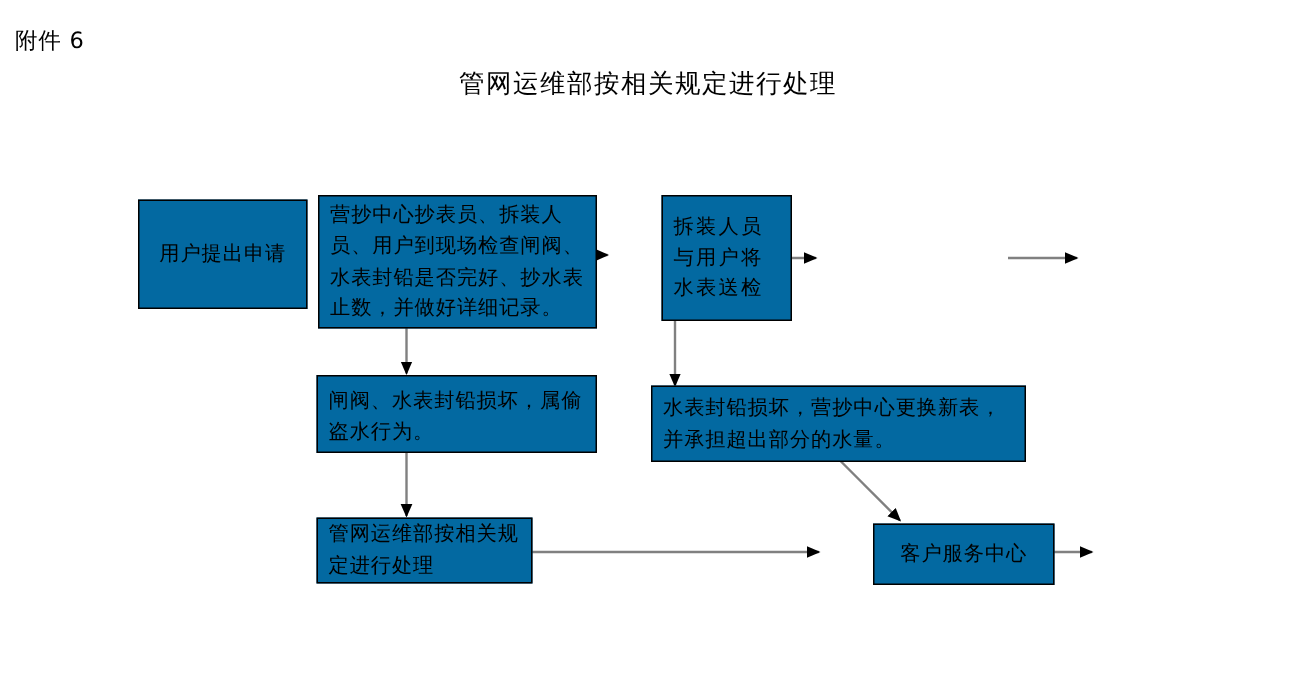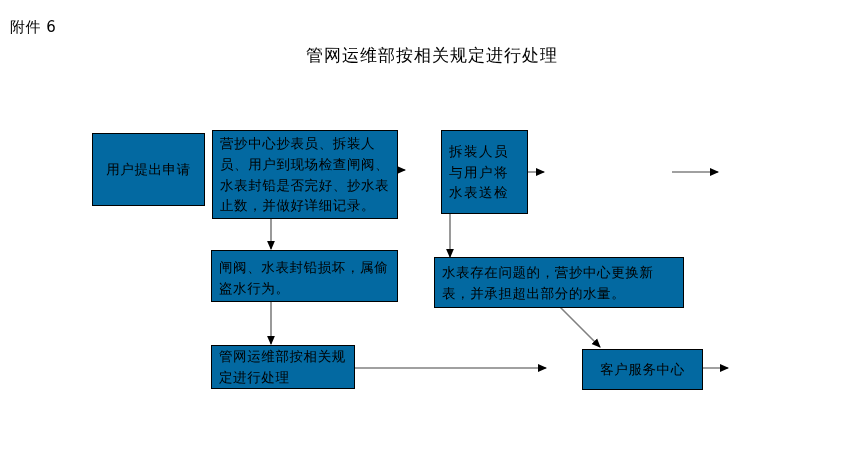--- a/index.html
+++ b/index.html
@@ -120,21 +120,21 @@
     <span>拆装人员与用户将水表送检</span>
   </div>
 
 
 
   <div class="node left" style="left:177px; top:250px; width:187px; height:52px;align-items:flex-end;">
     <span>闸阀、水表封铅损坏，属偷盗水行为。</span>
   </div>
 
   <div class="node left" style="left:400px; top:257px; width:250px; height:51px;">
-    <span>水表存在问题的，营抄中心更换新表，并承担超出部分的水量。</span>
+    <span>水表封铅损坏，营抄中心更换新表，并承担超出部分的水量。</span>
   </div>
 
   <div class="node left" style="left:177px; top:345px; width:144px; height:44px;">
     <span>管网运维部按相关规定进行处理</span>
   </div>
 
   <div class="node center" style="left:548px; top:349px; width:121px; height:41px;">
     <span>客户服务中心</span>
   </div>
 

